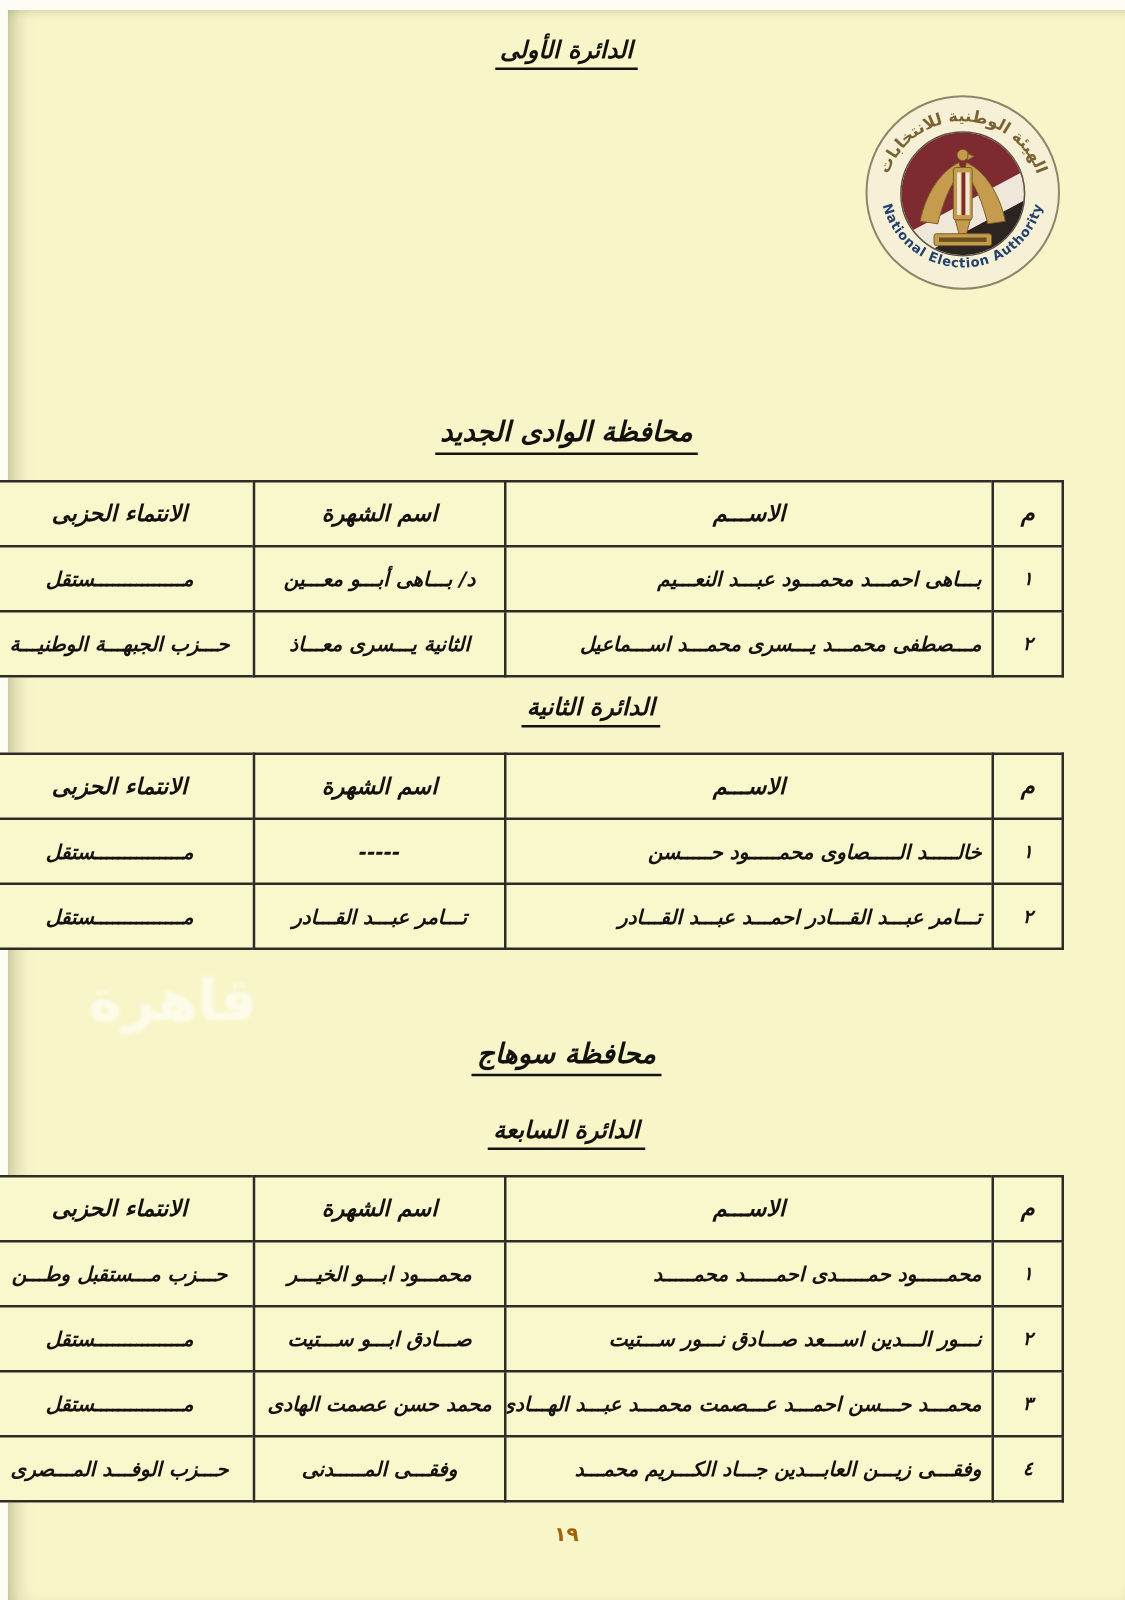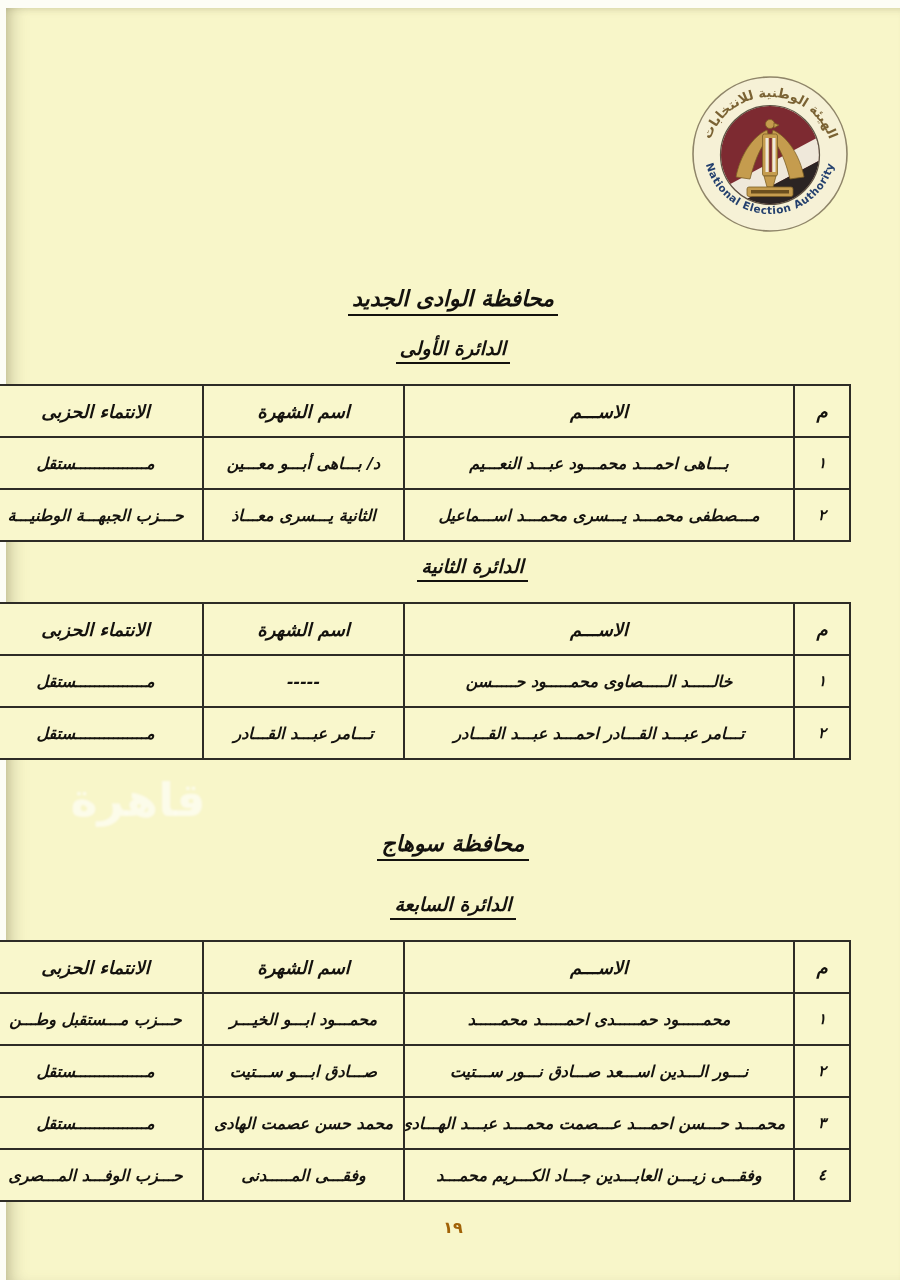--- a/index.html
+++ b/index.html
@@ -40,21 +40,21 @@
     background:#f9f7cc;
   }
   table.cand td{
     border:2px solid #2e2c26;
     color:#14120e;font-weight:bold;font-style:italic;
     padding:4px 8px;overflow:hidden;white-space:nowrap;
   }
   table.cand tr{height:52px;}
   table.cand .hd{font-size:18px;text-align:center;}
   .c-num{width:38px;text-align:center;font-size:15px;font-style:normal;}
-  .c-name{width:372px;text-align:center;font-size:16px;}
+  .c-name{width:372px;text-align:right;font-size:16px;}
   .c-known{width:183px;text-align:center;font-size:16px;}
   .c-party{width:197px;text-align:center;font-size:16px;}
   
   .page-number{
     margin-top:16px;text-align:center;font-size:16px;font-weight:bold;color:#a16207;
   }
   .watermark{
     position:absolute;top:752px;right:672px;width:180px;height:80px;
     color:rgba(255,255,255,.62);font-size:46px;font-weight:bold;
     text-align:center;line-height:80px;filter:blur(1.2px);
@@ -100,22 +100,22 @@
         </g>
         <rect x="75.5" y="64" width="3" height="34" fill="#efe8da" stroke="none"></rect>
         <rect x="79.2" y="64" width="2.6" height="34" fill="#7d2a31" stroke="none"></rect>
         <rect x="82.5" y="64" width="3" height="34" fill="#efe8da" stroke="none"></rect>
         <rect x="61" y="116" width="38" height="3.5" fill="#6b4f1e" stroke="none"></rect>
       </g>
       <circle cx="80" cy="81" r="49.5" fill="none" stroke="#5d5344" stroke-width="1.2"></circle>
     </svg>
   </div>
 
+  <div class="heading district h-d1"><span>الدائرة الأولى</span></div>
   <div class="heading gov h-gov1"><span>محافظة الوادى الجديد</span></div>
-  <div class="heading district h-d1"><span>الدائرة الأولى</span></div>
 
   <table class="cand">
     <tbody>
         <tr>
       <td class="c-num hd">م</td>
       <td class="c-name hd">الاســـم</td>
       <td class="c-known hd">اسم الشهرة</td>
       <td class="c-party hd">الانتماء الحزبى</td>
     </tr>
     <tr>

